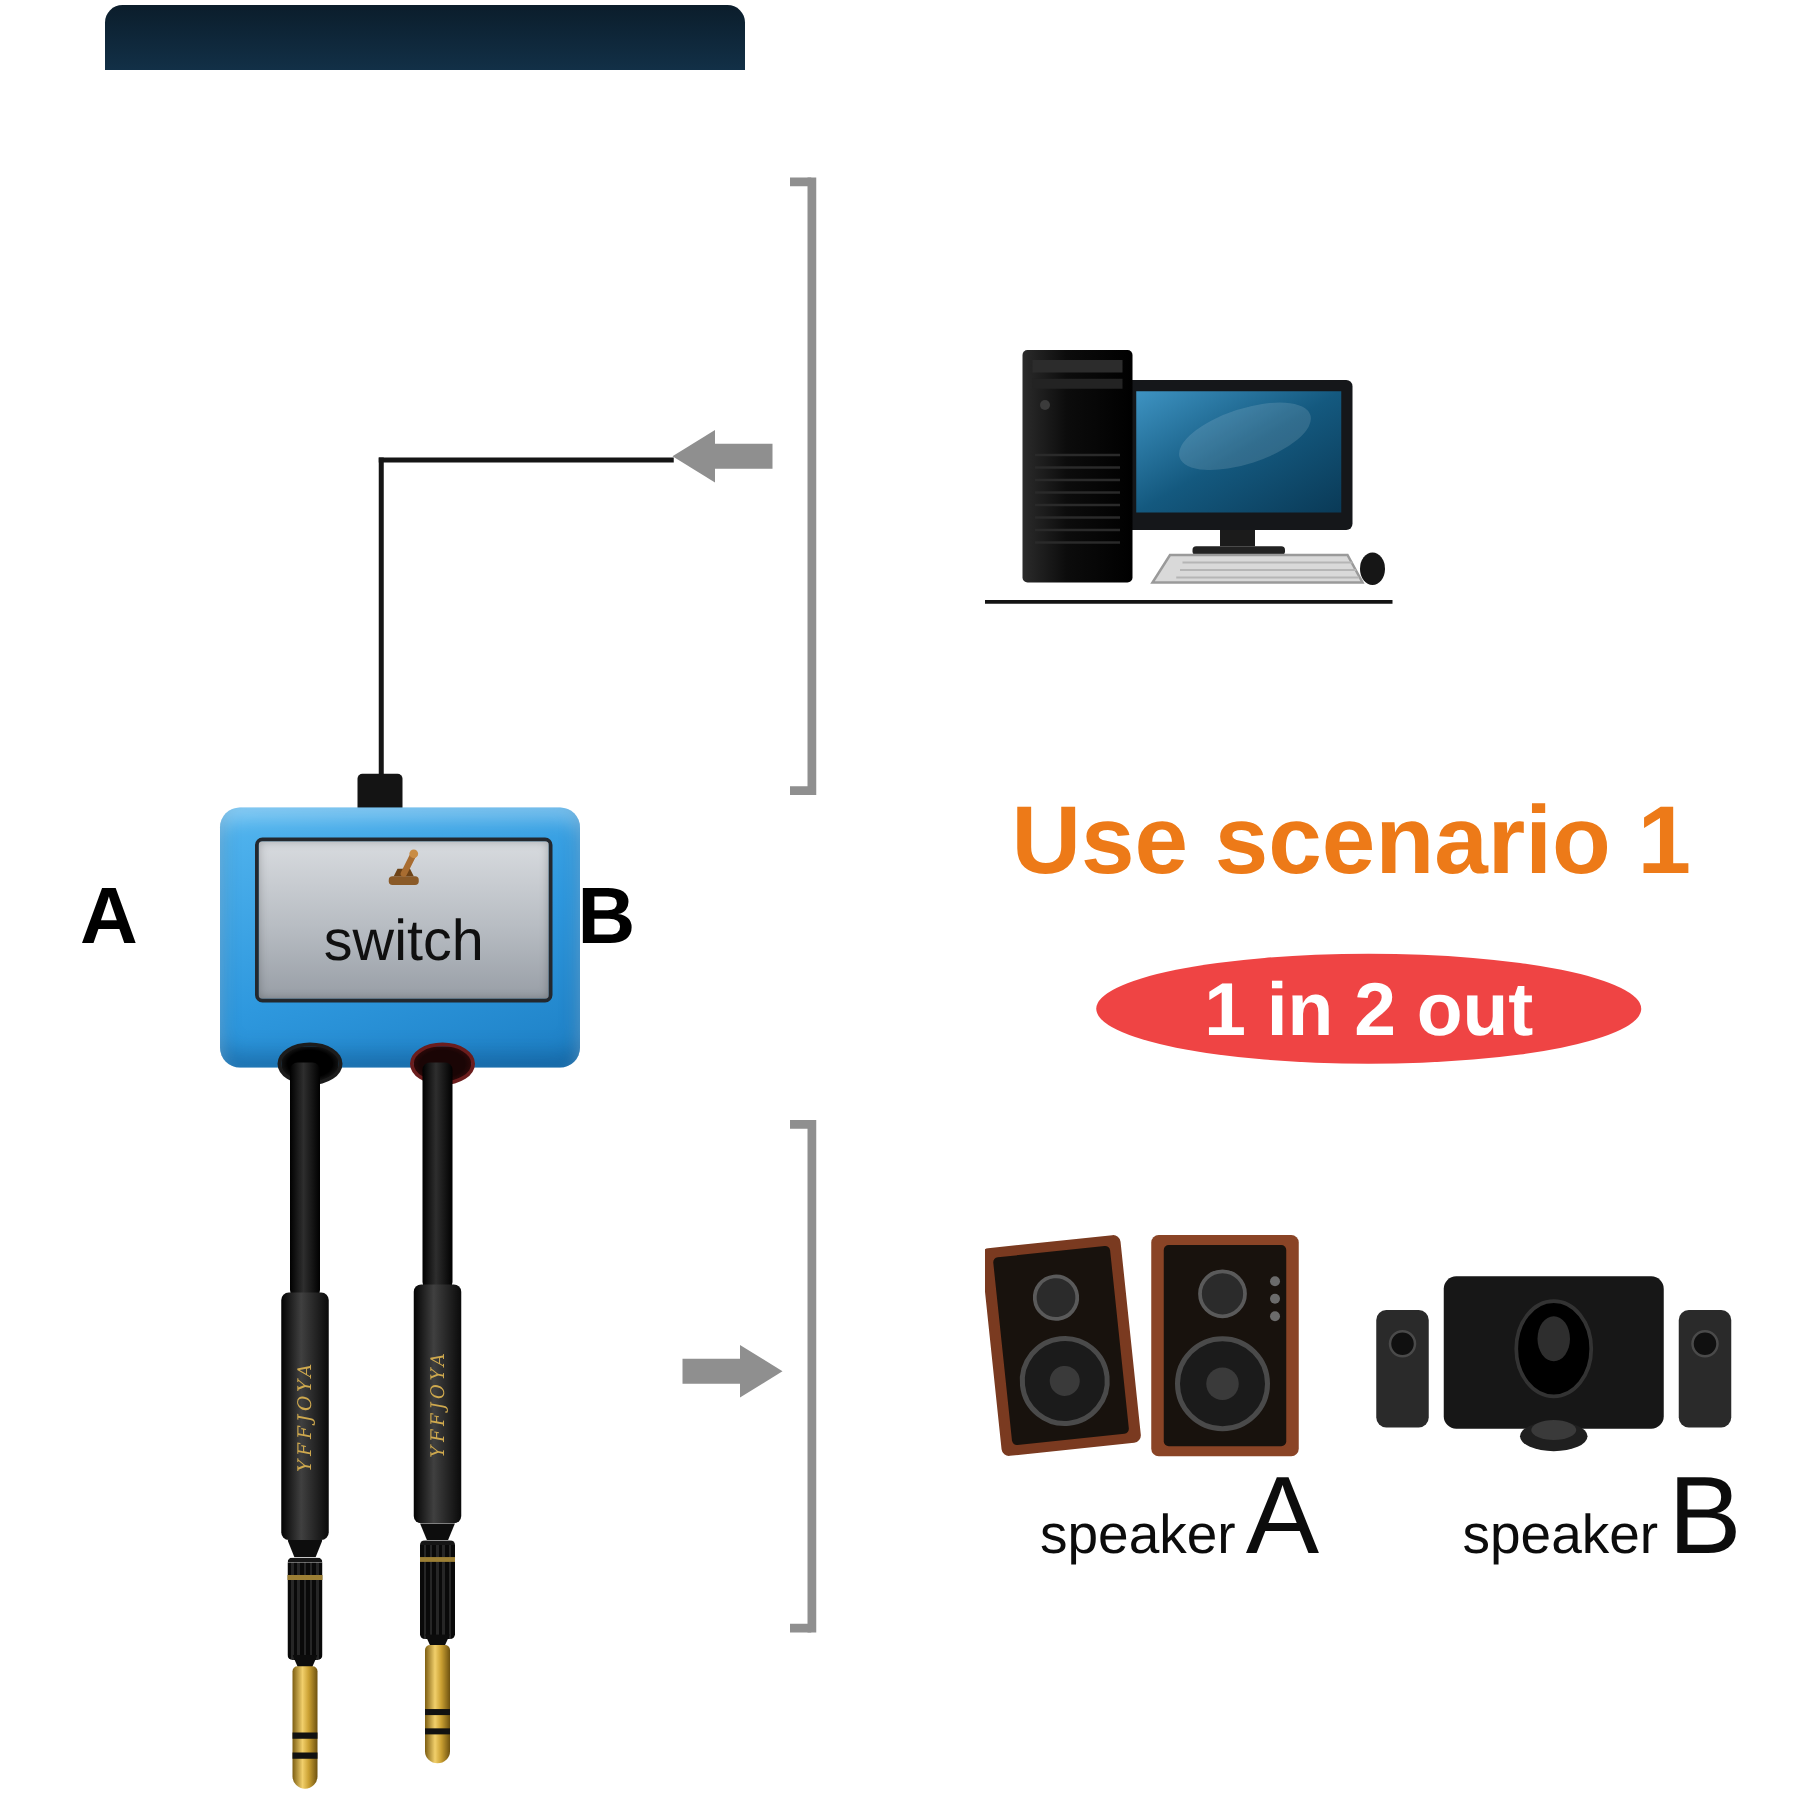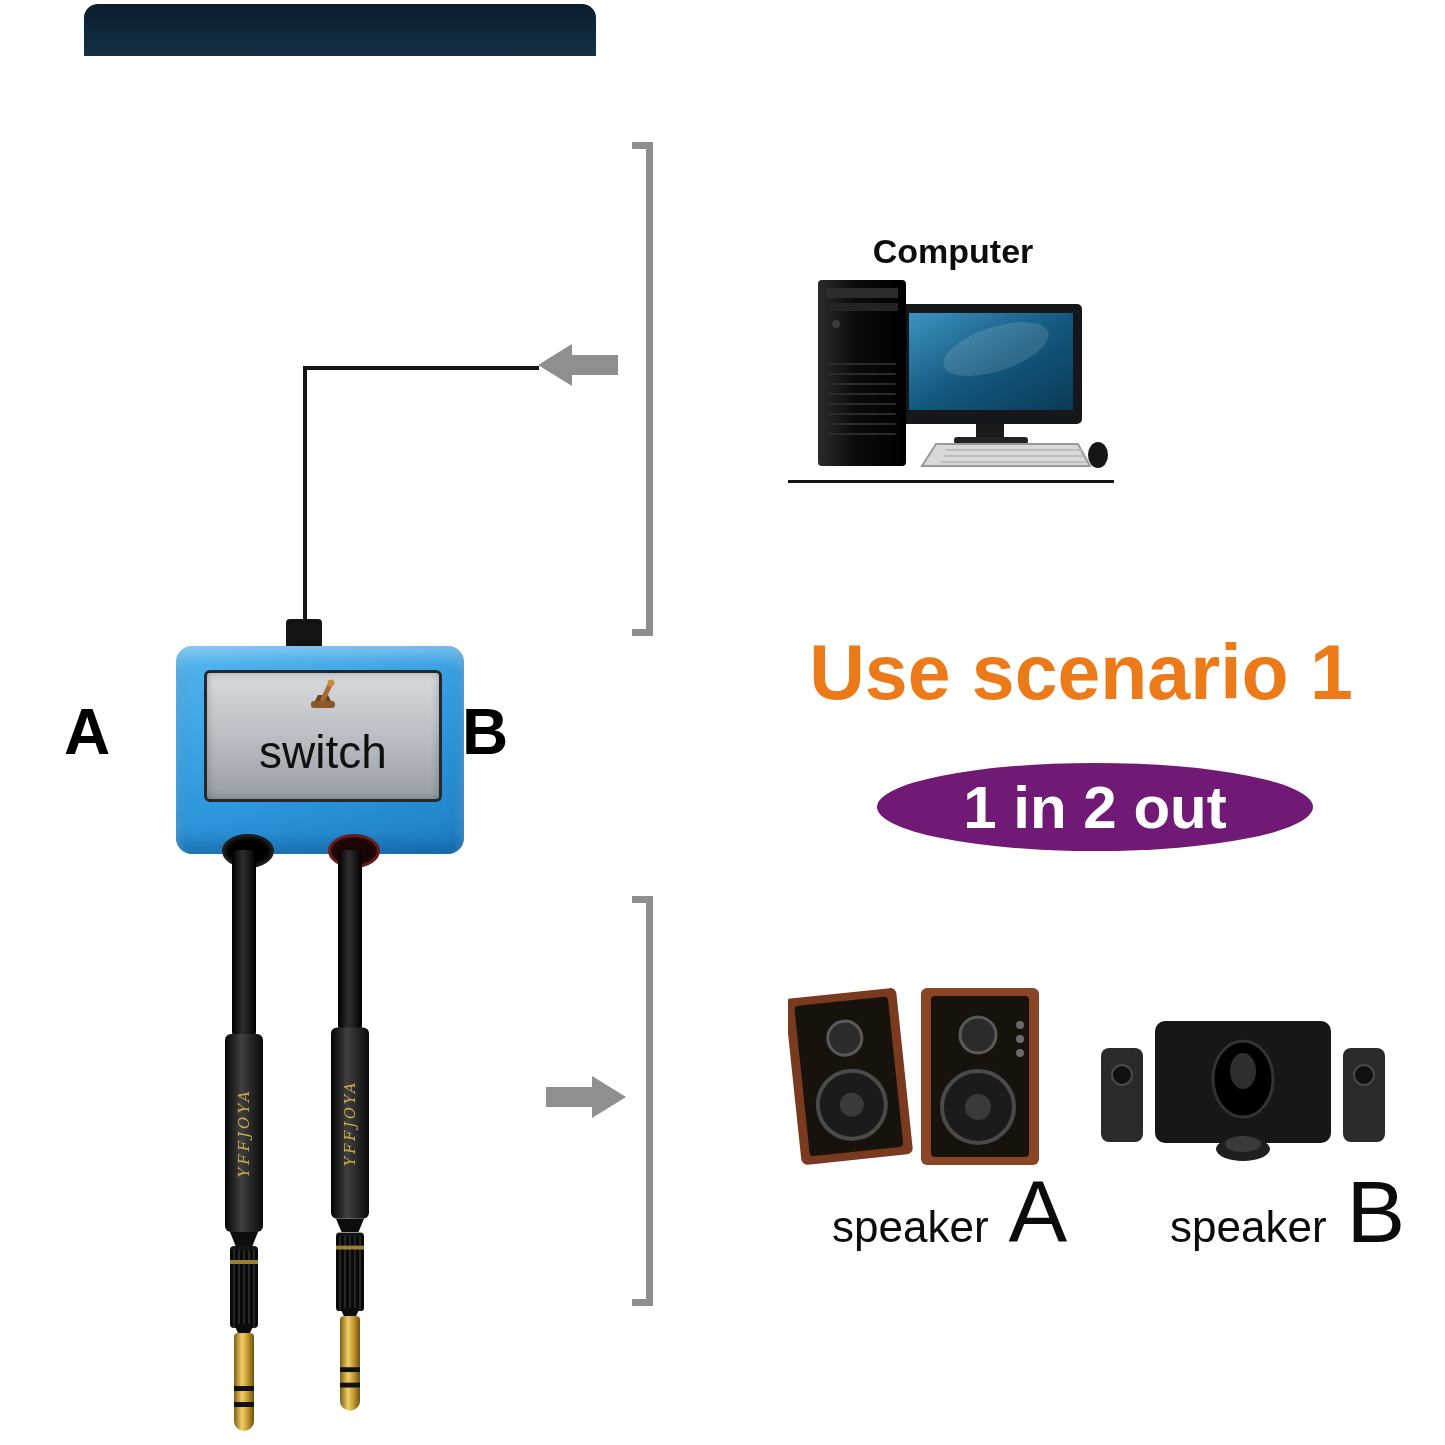--- a/index.html
+++ b/index.html
@@ -42,21 +42,21 @@
   .computer { position:absolute; left:788px; top:232px; width:330px; height:256px; }
   .computer-label { position:absolute; left:0; top:0; width:100%; text-align:center;
     font-size:34px; font-weight:bold; color:#0d0d0d; }
   .computer svg { position:absolute; left:8px; top:42px; }
   .computer-baseline { position:absolute; left:0; top:248px; width:326px; height:3px; background:#141414; }
 
   
   .scenario-title { position:absolute; left:795px; top:628px; width:572px; text-align:center;
     font-size:77px; font-weight:bold; color:#ED7A18; white-space:nowrap; }
   .scenario-badge { position:absolute; left:877px; top:763px; width:436px; height:88px;
-    background:#701a75; border-radius:50%; display:flex; align-items:center; justify-content:center; }
+    background:#ef4444; border-radius:50%; display:flex; align-items:center; justify-content:center; }
   .scenario-badge span { color:#ffffff; font-size:60px; font-weight:bold; }
 
   
   .switch-connector { position:absolute; left:286px; top:619px; width:36px; height:34px;
     background:#141414; border-radius:4px 4px 0 0; }
   .switch-box { position:absolute; left:176px; top:646px; width:288px; height:208px;
     background:linear-gradient(160deg,#54b6ef 0%,#2e98de 55%,#1d7fc4 100%);
     border-radius:16px;
     box-shadow: inset 0 10px 14px rgba(255,255,255,.3), inset 0 -12px 16px rgba(8,60,110,.35); }
   .switch-plate { position:absolute; left:28px; top:24px; width:232px; height:126px;
@@ -92,21 +92,21 @@
     clip-path:polygon(0 0,100% 0,78% 100%,22% 100%); }
   .cable .tip { position:absolute; left:10px; top:483px; width:20px; height:98px;
     background:linear-gradient(90deg,#7d5e12,#f1cf6b 40%,#caa032 65%,#6e5210);
     border-radius:4px 4px 10px 10px; }
   .cable .ring1 { position:absolute; left:0; bottom:24px; width:100%; height:5px; background:#111; }
   .cable .ring2 { position:absolute; left:0; bottom:40px; width:100%; height:5px; background:#111; }
 
   
   .speakers-a { position:absolute; left:788px; top:983px; }
   .speakers-b { position:absolute; left:1093px; top:1013px; }
-  .speaker-caption { position:absolute; display:flex; align-items:baseline; gap:20px; color:#0c0c0c; }
+  .speaker-caption { position:absolute; display:flex; align-items:baseline; gap:8px; color:#0c0c0c; }
   .caption-a { left:832px; top:1168px; }
   .caption-b { left:1170px; top:1168px; }
   .speaker-caption .word { font-size:44px; }
   .speaker-caption .letter { font-size:88px; line-height:1; }
 </style>
 </head>
 <body>
 
 <div class="canvas">
 
@@ -120,21 +120,20 @@
 
   <div class="arrow arrow-left" style="left:538px; top:344px; width:82px; height:42px;">
     <div class="head"></div>
     <div class="shaft"></div>
   </div>
 
   <div class="conn-h"></div>
   <div class="conn-v"></div>
 
   <div class="computer">
-    <div class="computer-label">Computer</div>
     <svg width="312" height="200" viewBox="0 0 312 200">
       <defs>
         <linearGradient id="screen" x1="0" y1="0" x2="1" y2="1">
           <stop offset="0" stop-color="#3e93c2"></stop>
             <stop offset="0.5" stop-color="#14597f"></stop>
             <stop offset="1" stop-color="#0a3a57"></stop>
         </linearGradient>
         <linearGradient id="tower" x1="0" y1="0" x2="1" y2="0">
           <stop offset="0" stop-color="#2b2b2b"></stop>
             <stop offset="0.4" stop-color="#0c0c0c"></stop>

